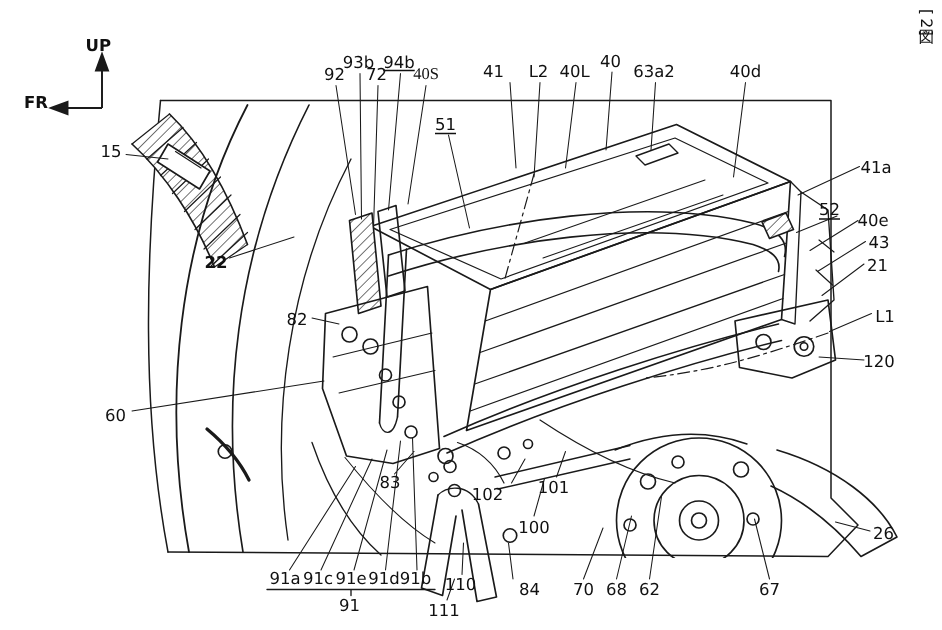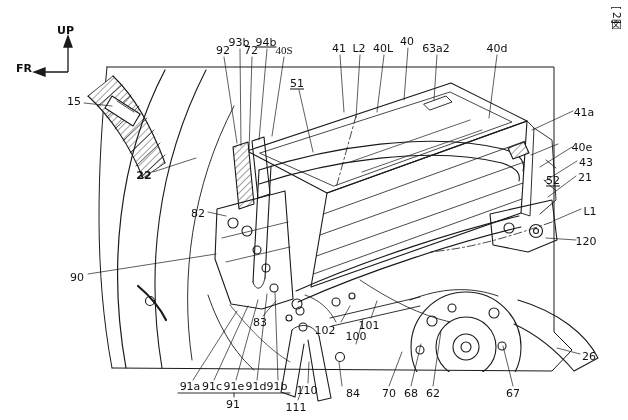--- a/index.html
+++ b/index.html
@@ -160,46 +160,46 @@
 
   <div class="fig-tag">[図2]</div>
 
   <div class="axis axis-up">UP</div>
   <div class="axis axis-fr">FR</div>
 
   <div id="labels">
       <span class="ref" style="left: 74px; top: 101px;">15</span>
       <span class="ref" style="left: 144px; top: 175px; font-weight: bold;">22</span>
       <span class="ref" style="left: 198px; top: 213px; text-align: right;">82</span>
-      <span class="ref" style="left: 77px; top: 277px;">90</span>
+      <span class="ref" style="left: 77px; top: 277px;">60</span>
       <span class="ref" style="left: 223px; top: 50px;">92</span>
       <span class="ref" style="left: 239px; top: 42px;">93b</span>
       <span class="ref" style="left: 251px; top: 50px;">72</span>
       <span class="ref" style="left: 266px; top: 42px; text-decoration: underline;">94b</span>
       <span class="ref" style="left: 284px; top: 50px; font-family: Liberation Serif, serif;">40S</span>
       <span class="ref ul" style="left: 297px; top: 83px;">51</span>
-      <span class="ref" style="left: 339px; top: 48px;">41</span>
+      <span class="ref" style="left: 329px; top: 48px;">41</span>
       <span class="ref" style="left: 359px; top: 48px;">L2</span>
       <span class="ref" style="left: 383px; top: 48px;">40L</span>
       <span class="ref" style="left: 407px; top: 41px;">40</span>
       <span class="ref" style="left: 436px; top: 48px;">63a2</span>
       <span class="ref" style="left: 497px; top: 48px;">40d</span>
       <span class="ref" style="left: 584px; top: 112px;">41a</span>
-      <span class="ref ul" style="left: 553px; top: 140px; margin-top: 40px;">52</span>
+      <span class="ref ul" style="left: 553px; top: 140px;">52</span>
       <span class="ref" style="left: 582px; top: 147px;">40e</span>
       <span class="ref" style="left: 586px; top: 162px;">43</span>
       <span class="ref" style="left: 585px; top: 177px;">21</span>
       <span class="ref" style="left: 590px; top: 211px;">L1</span>
       <span class="ref" style="left: 586px; top: 241px;">120</span>
       <span class="ref" style="left: 589px; top: 356px;">26</span>
       <span class="ref" style="left: 513px; top: 393px;">67</span>
       <span class="ref" style="left: 433px; top: 393px;">62</span>
       <span class="ref" style="left: 411px; top: 393px;">68</span>
       <span class="ref" style="left: 389px; top: 393px;">70</span>
-      <span class="ref" style="left: 356px; top: 336px; text-align: right;">100</span>
+      <span class="ref" style="left: 356px; top: 352px; text-align: right;">100</span>
       <span class="ref" style="left: 369px; top: 325px;">101</span>
       <span class="ref" style="left: 325px; top: 330px;">102</span>
       <span class="ref" style="left: 260px; top: 322px;">83</span>
       <span class="ref" style="left: 307px; top: 390px;">110</span>
       <span class="ref" style="left: 296px; top: 407px;">111</span>
       <span class="ref" style="left: 353px; top: 393px;">84</span>
       <span class="ref" style="left: 190px; top: 386px;">91a</span>
       <span class="ref" style="left: 212px; top: 386px;">91c</span>
       <span class="ref" style="left: 234px; top: 386px;">91e</span>
       <span class="ref" style="left: 256px; top: 386px;">91d</span>

